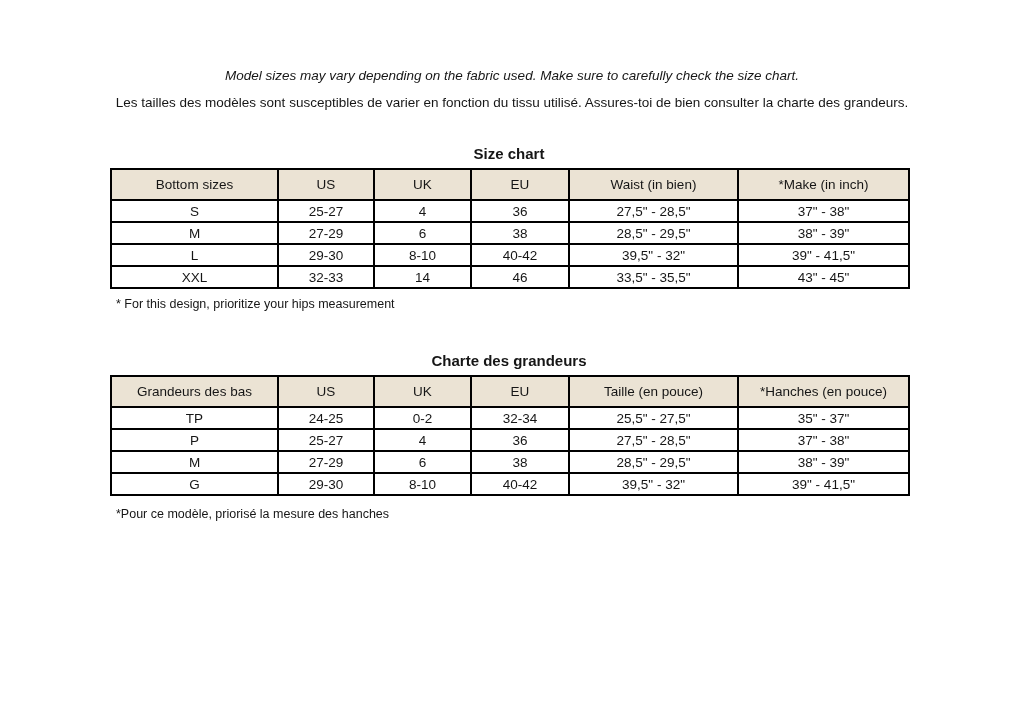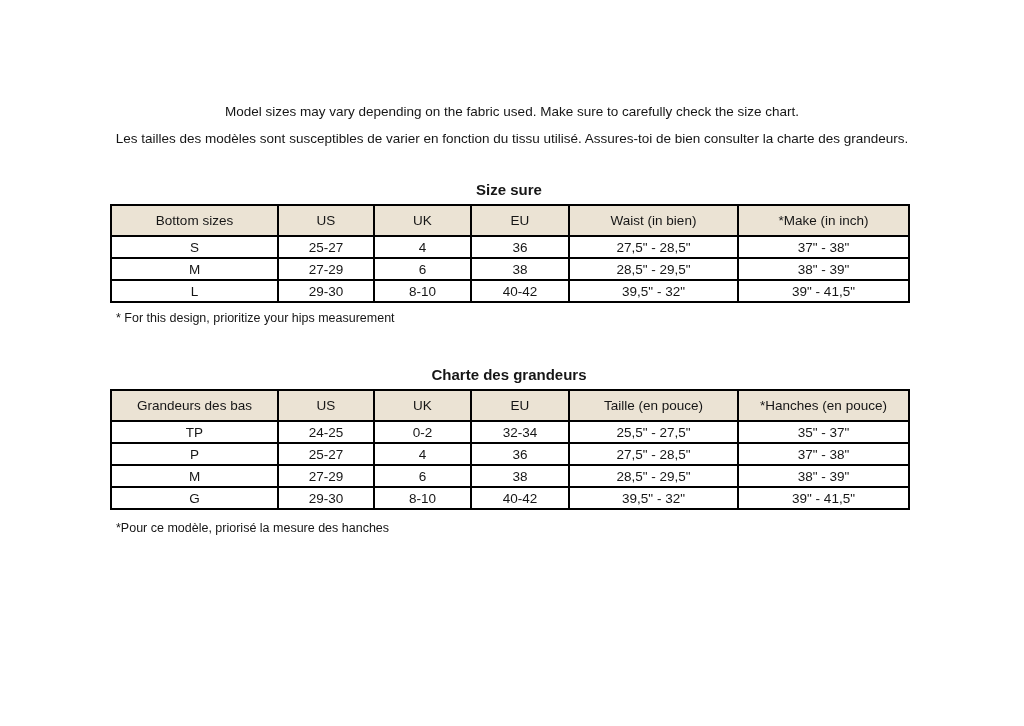--- a/index.html
+++ b/index.html
@@ -13,21 +13,21 @@
     font-family: "Liberation Sans", sans-serif;
     color: #161616;
     overflow: hidden;
   }
   .intro-line {
     text-align: center;
     font-size: 13.5px;
     line-height: 16px;
     margin: 0;
   }
-  .intro-en { margin-top: 104px; }
+  .intro-en { margin-top: 68px; font-style: italic; }
   .intro-fr { margin-top: 11px; }
   .chart-title {
     width: 798px;
     margin-left: 110px;
     text-align: center;
     font-weight: bold;
     font-size: 15px;
     line-height: 17px;
   }
   .title-en { margin-top: 34px; margin-bottom: 6px; }
@@ -69,21 +69,21 @@
     line-height: 15px;
   }
   .footnote-fr { margin-top: 11px; }
 </style>
 </head>
 <body>
 
 <p class="intro-line intro-en">Model sizes may vary depending on the fabric used. Make sure to carefully check the size chart.</p>
 <p class="intro-line intro-fr">Les tailles des modèles sont susceptibles de varier en fonction du tissu utilisé. Assures-toi de bien consulter la charte des grandeurs.</p>
 
-<div class="chart-title title-en">Size sure</div>
+<div class="chart-title title-en">Size chart</div>
 
 <table class="size-table">
   <colgroup>
     <col class="c1">
       <col class="c2">
       <col class="c3">
       <col class="c4">
       <col class="c5">
       <col class="c6">
   </colgroup>
@@ -114,20 +114,28 @@
       <td>28,5" - 29,5"</td>
       <td>38" - 39"</td>
     </tr>
     <tr>
       <td>L</td>
       <td>29-30</td>
       <td>8-10</td>
       <td>40-42</td>
       <td>39,5" - 32"</td>
       <td>39" - 41,5"</td>
+    </tr>
+    <tr>
+      <td>XXL</td>
+      <td>32-33</td>
+      <td>14</td>
+      <td>46</td>
+      <td>33,5" - 35,5"</td>
+      <td>43" - 45"</td>
     </tr>
   </tbody>
 </table>
 
 <p class="footnote footnote-en">* For this design, prioritize your hips measurement</p>
 
 <div class="chart-title title-fr">Charte des grandeurs</div>
 
 <table class="size-table">
   <colgroup>

